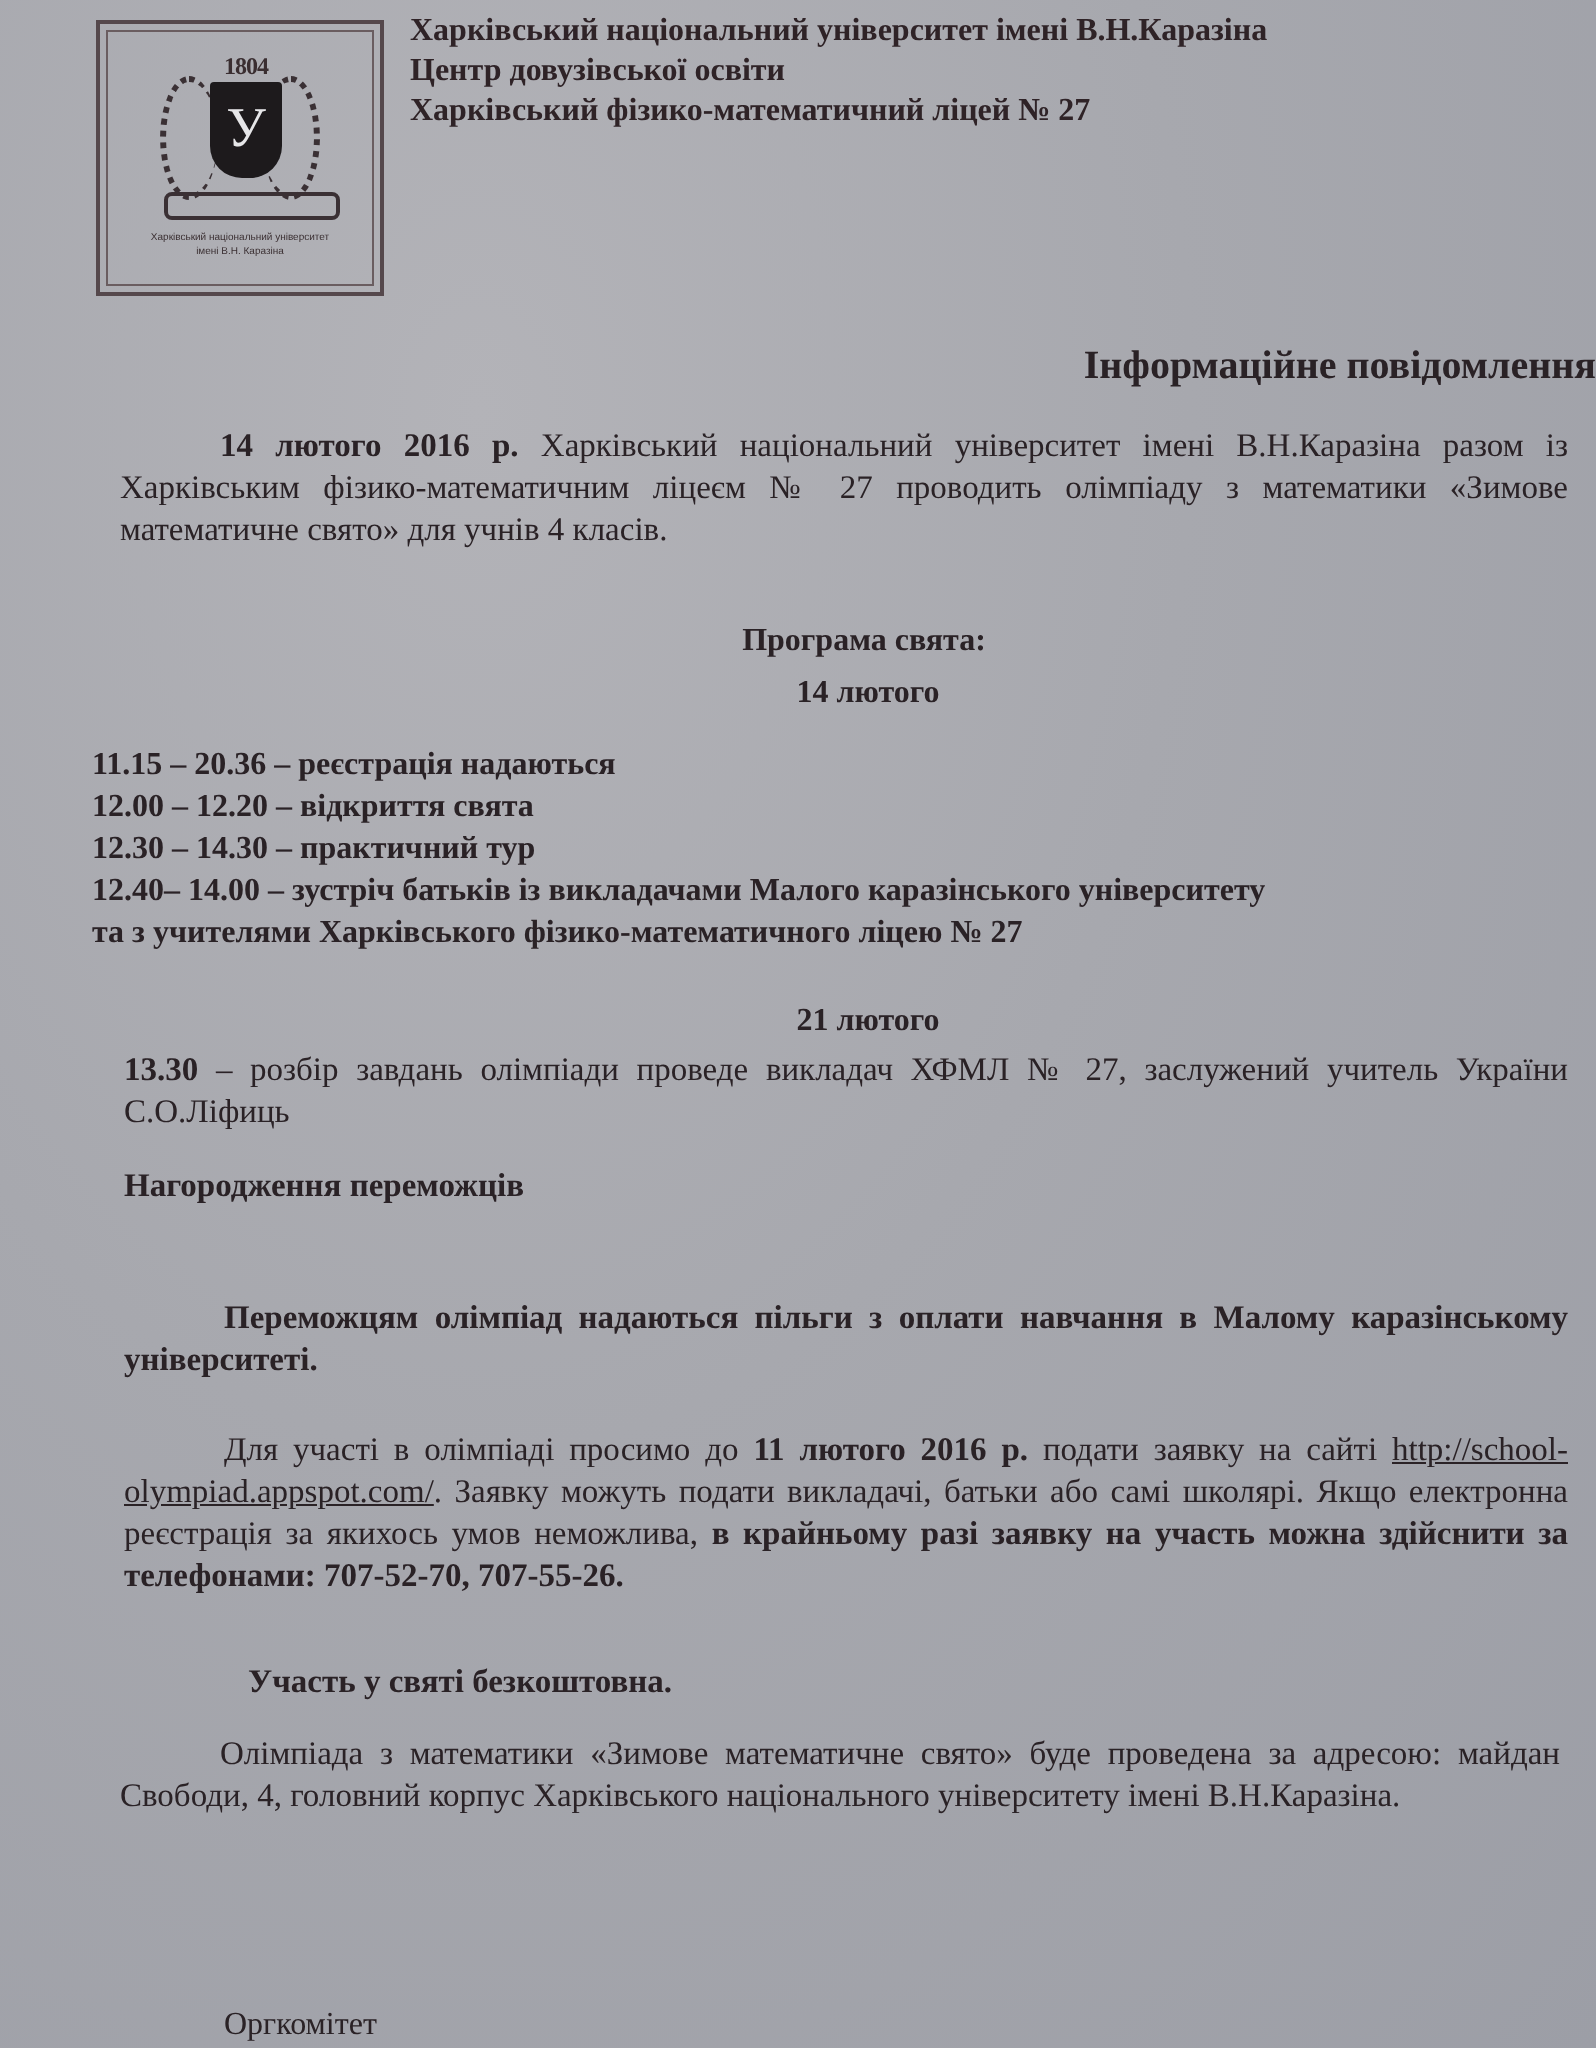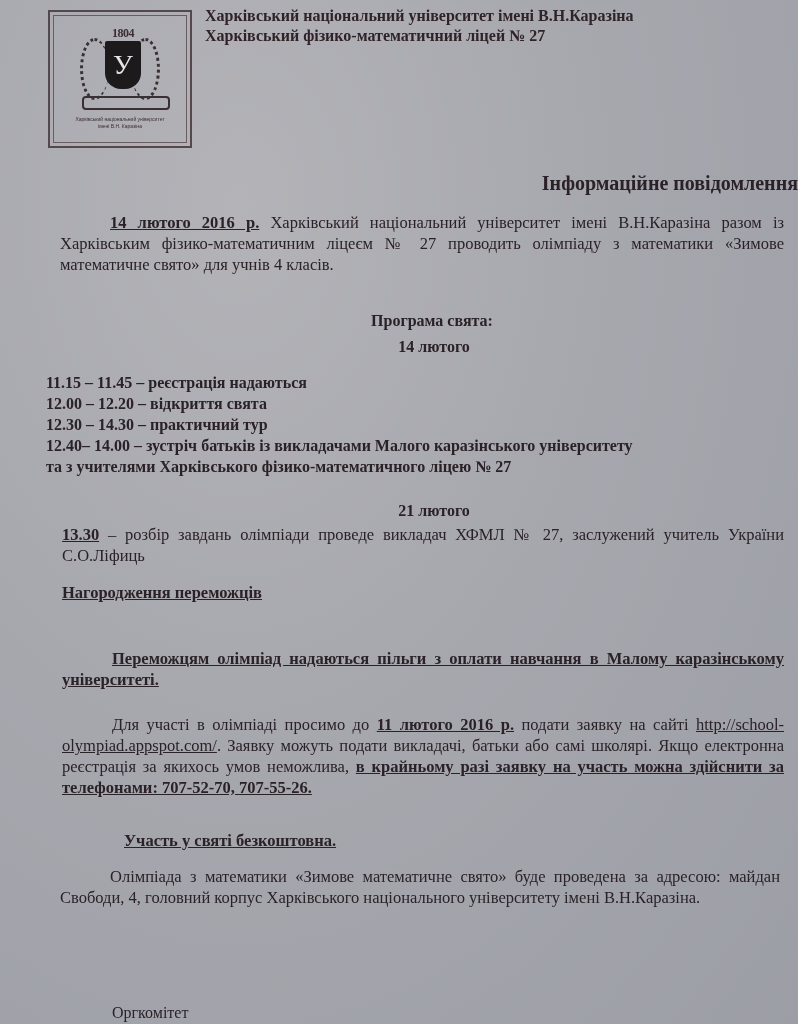--- a/index.html
+++ b/index.html
@@ -87,21 +87,21 @@
     left: 205px;
     top: 6px;
     width: 520px;
     text-align: left;
     font-weight: bold;
     font-size: 16px;
     line-height: 20px;
     color: #2f2327;
   }
   .abs { position: absolute; }
-  .bold { font-weight: bold; text-decoration: underline; }
+  .bold { font-weight: bold; }
   .title {
     left: 0; right: 0; top: 172px;
     font-size: 20px;
     font-weight: bold;
     text-align: right;
     padding-left: 80px;
   }
   .para {
     left: 60px;
     width: 724px;
@@ -150,32 +150,33 @@
       <div class="logo-ribbon"></div>
       <div class="logo-caption">
         <div>Харківський національний університет</div>
         <div>імені В.Н. Каразіна</div>
       </div>
     </div>
   </div>
 
   <div class="header">
     <div>Харківський національний університет імені В.Н.Каразіна</div>
+    <div>Центр довузівської освіти</div>
     <div>Харківський фізико-математичний ліцей № 27</div>
   </div>
 
   <div class="abs title">Інформаційне повідомлення</div>
 
   <div class="abs para indent" style="top:212px;"><span class="bold">14 лютого 2016 р.</span><span> Харківський національний університет імені В.Н.Каразіна разом із Харківським фізико-математичним ліцеєм № 27 проводить олімпіаду з математики «Зимове математичне свято» для учнів 4 класів.</span></div>
 
   <div class="abs program-title">Програма свята:</div>
   <div class="abs day" style="top:338px;">14 лютого</div>
 
   <div class="abs schedule">
-    <div class="schedule-row"><span>11.15 – 11.45</span><span> – реєстрація надаються</span></div>
+    <div class="schedule-row"><span>11.15 – 20.36</span><span> – реєстрація надаються</span></div>
     <div class="schedule-row"><span>12.00 – 12.20</span><span> – відкриття свята</span></div>
     <div class="schedule-row"><span>12.30 – 14.30</span><span> – практичний тур</span></div>
     <div class="schedule-row"><span>12.40– 14.00</span><span> – зустріч батьків із викладачами Малого каразінського університету</span></div>
     <div class="schedule-row">та з учителями Харківського фізико-математичного ліцею № 27</div>
   </div>
 
   <div class="abs day" style="top:502px;">21 лютого</div>
   <div class="abs para" style="top:524px; left:62px; width:722px;"><span class="bold">13.30</span><span>  – розбір завдань олімпіади проведе викладач ХФМЛ № 27, заслужений учитель України С.О.Ліфиць</span></div>
 
   <div class="abs para bold indent" style="top:648px; left:62px; width:722px;">Переможцям олімпіад надаються пільги з оплати  навчання в Малому каразінському університеті.</div>

